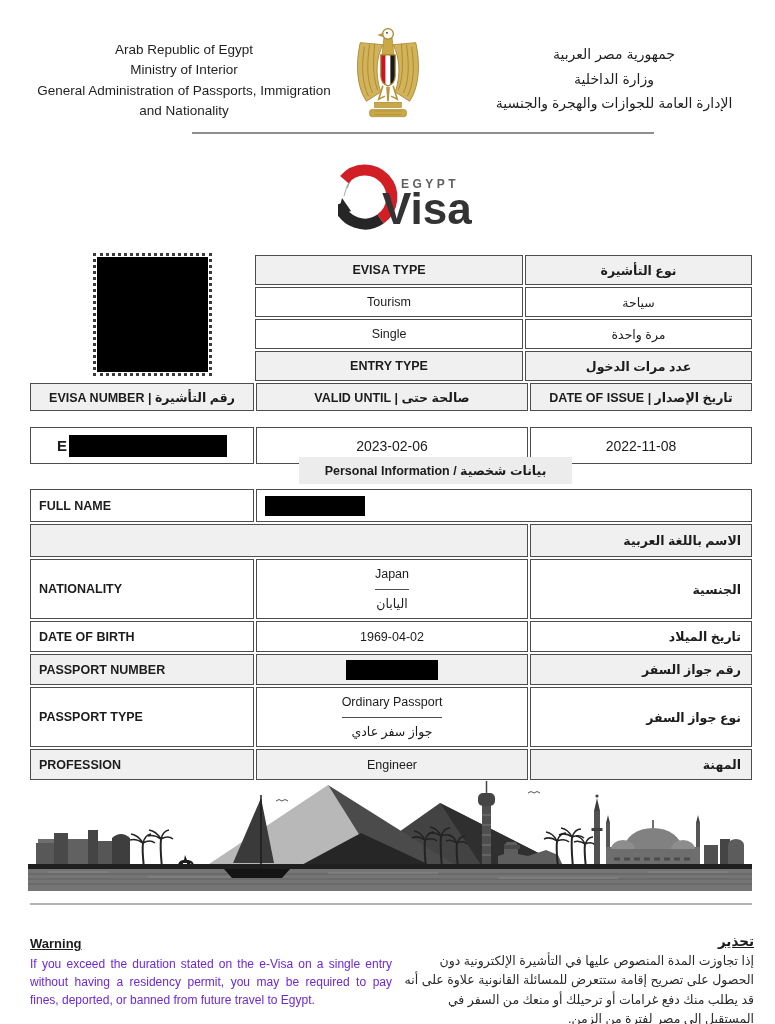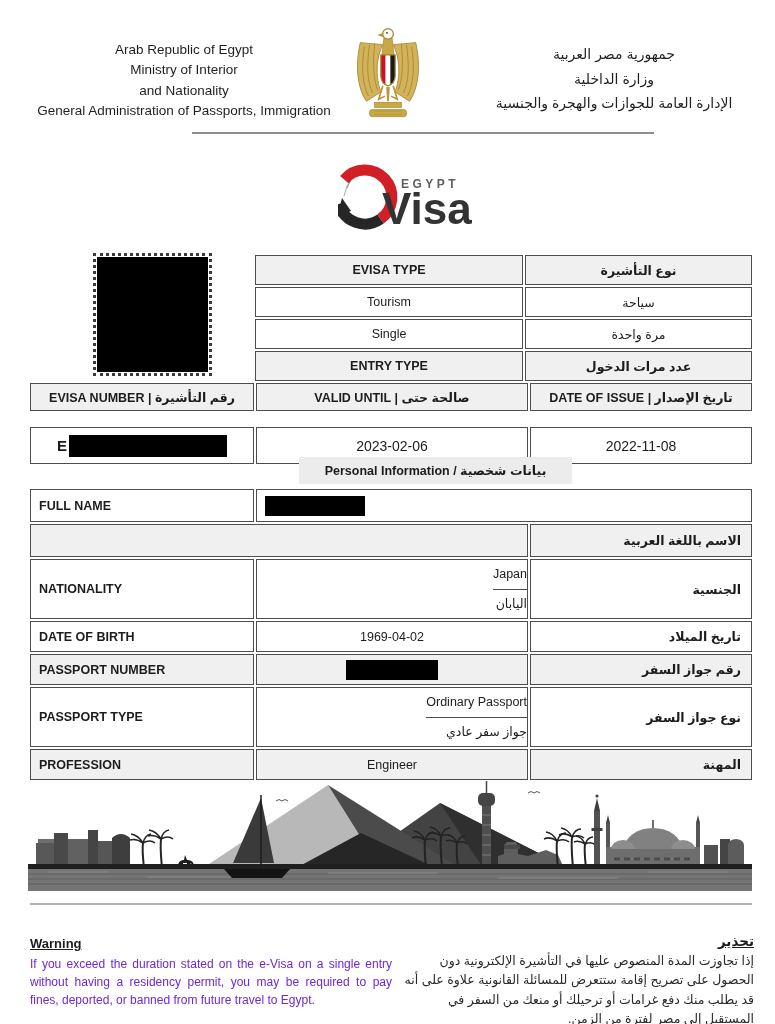--- a/index.html
+++ b/index.html
@@ -43,21 +43,21 @@
   .col1 { width:224px; } .col2 { width:272px; } .col3 { flex:1; }
   .date-val { font-size:14px; }
   
   .pi-bar { position:absolute; left:255px; top:457px; width:273px; height:27px;
     background:#ececec; display:flex; align-items:center; justify-content:center;
     font-weight:bold; font-size:12.5px;margin-left:44px; }
   .pi-table { position:absolute; left:30px; top:489px; width:722px;
     display:flex; flex-direction:column; gap:2px; }
   .pi-row { display:flex; gap:2px; }
   .h33 { height:33px; } .h31 { height:31px; } .h60 { height:60px; }
-  .dual { flex-direction:column; padding:0; align-items:flex-end; }
+  .dual { flex-direction:column; padding:0; align-items:center; }
   .dual > div { flex:1; display:flex; align-items:center; justify-content:center; }
   .dual > div:first-child { border-bottom:1px solid #4d4d4d; }
   .dual .ar-sub { direction:rtl; }
   
   .skyline { position:absolute; left:28px; top:773px; }
   .footer-divider { position:absolute; left:30px; top:903px; width:722px; height:2px; background:#b0b0b0; }
   .warn-en { position:absolute; left:30px; top:936px; width:362px; }
   .warn-en h4 { margin:0 0 4px 0; font-size:13px; text-decoration:underline; }
   .warn-en p { margin:0; font-size:12px; line-height:1.5; text-align:justify; color:#6d28d9; }
   .warn-ar { position:absolute; left:398px; top:933px; width:356px; direction:rtl; text-align:right; }
@@ -66,22 +66,22 @@
   svg text { font-family:"Liberation Sans","DejaVu Sans",sans-serif; }
 </style>
 </head>
 <body>
 
 <div id="page">
 
   <div class="header-en">
     <div>Arab Republic of Egypt</div>
     <div>Ministry of Interior</div>
+    <div>General Administration of Passports, Immigration</div>
     <div>and Nationality</div>
-    <div>General Administration of Passports, Immigration</div>
   </div>
 
   <div class="emblem">
     <svg width="72" height="100" viewBox="0 0 70 97">
 
       <path d="M8,18 C3,40 5,62 14,75 L28,66 C22,48 24,32 30,20 Z" fill="#d3b35a" stroke="#a3832e" stroke-width="0.8"></path>
       <path d="M62,18 C67,40 65,62 56,75 L42,66 C48,48 46,32 40,20 Z" fill="#d3b35a" stroke="#a3832e" stroke-width="0.8"></path>
       <path d="M12,22 C9,42 10,58 16,70 M17,20 C14,42 15,56 20,67 M22,19 C20,40 21,54 25,64" stroke="#a3832e" stroke-width="0.8" fill="none"></path>
       <path d="M58,22 C61,42 60,58 54,70 M53,20 C56,42 55,56 50,67 M48,19 C50,40 49,54 45,64" stroke="#a3832e" stroke-width="0.8" fill="none"></path>
 

